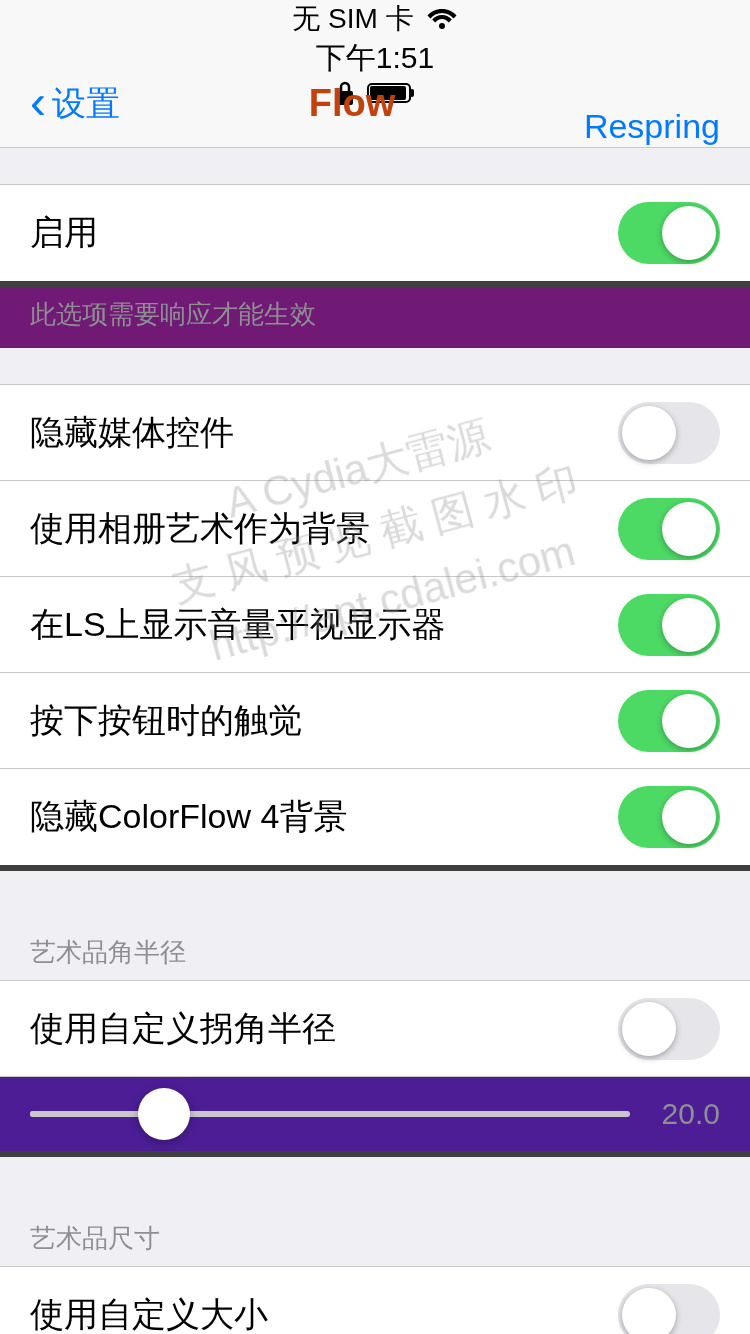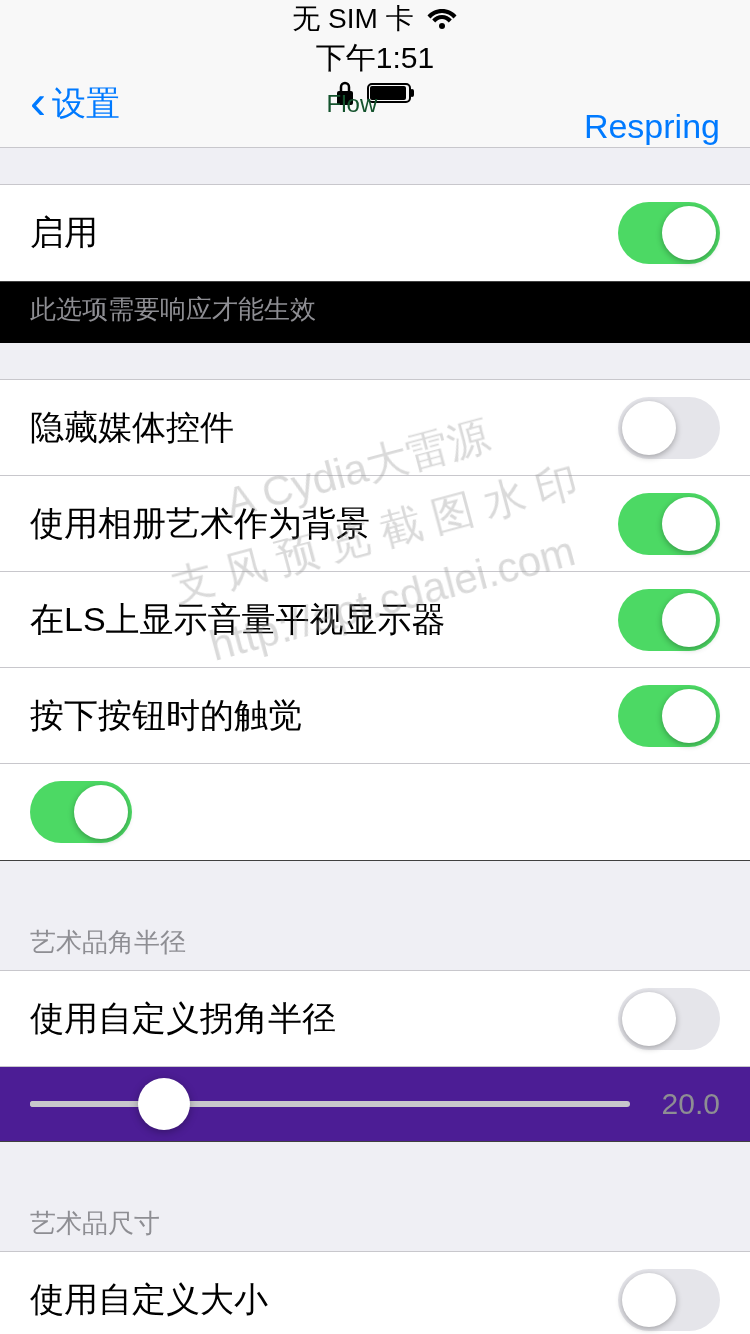--- a/index.html
+++ b/index.html
@@ -42,56 +42,56 @@
     }
     .nav-back {
       display: flex;
       align-items: center;
       color: #007aff;
       font-size: 34px;
       cursor: pointer;
       gap: 6px;
     }
     .nav-title {
-      font-size: 24px;
-      font-weight: 400;
-      color: #14532d;
+      font-size: 38px;
+      font-weight: 700;
+      color: #c2410c;
     }
     .nav-action {
       color: #007aff;
       font-size: 34px;
       cursor: pointer;
       margin-top: 46px;
     }
 
     
     .section-gap {
       height: 36px;
       background: #efeff4;
     }
 
     .section-footer {
       padding: 10px 30px 16px;
-      background: #000000;
+      background: #701a75;
       font-size: 26px;
       color: #8e8e93;
     }
 
     .section-header {
       padding: 28px 30px 10px;
       background: #efeff4;
       font-size: 26px;
       color: #8e8e93;
     }
 
     
     .table-section {
       background: #fff;
       border-top: 1px solid #c8c7cc;
-      border-bottom: 1px solid #404040;
+      border-bottom: 6px solid #404040;
     }
 
     .table-cell {
       display: flex;
       align-items: center;
       justify-content: space-between;
       padding: 0 30px;
       height: 96px;
       background: #fff;
       border-bottom: 1px solid #c8c7cc;
@@ -273,20 +273,21 @@
   </div>
   <div class="table-cell">
     <span class="cell-label">按下按钮时的触觉</span>
     <div class="toggle">
       <div class="toggle-track on">
           <div class="toggle-thumb"></div>
         </div>
     </div>
   </div>
   <div class="table-cell">
+    <span class="cell-label">隐藏ColorFlow 4背景</span>
     <div class="toggle">
       <div class="toggle-track on">
           <div class="toggle-thumb"></div>
         </div>
     </div>
   </div>
 </div>
 
 <div class="section-gap"></div>
 

